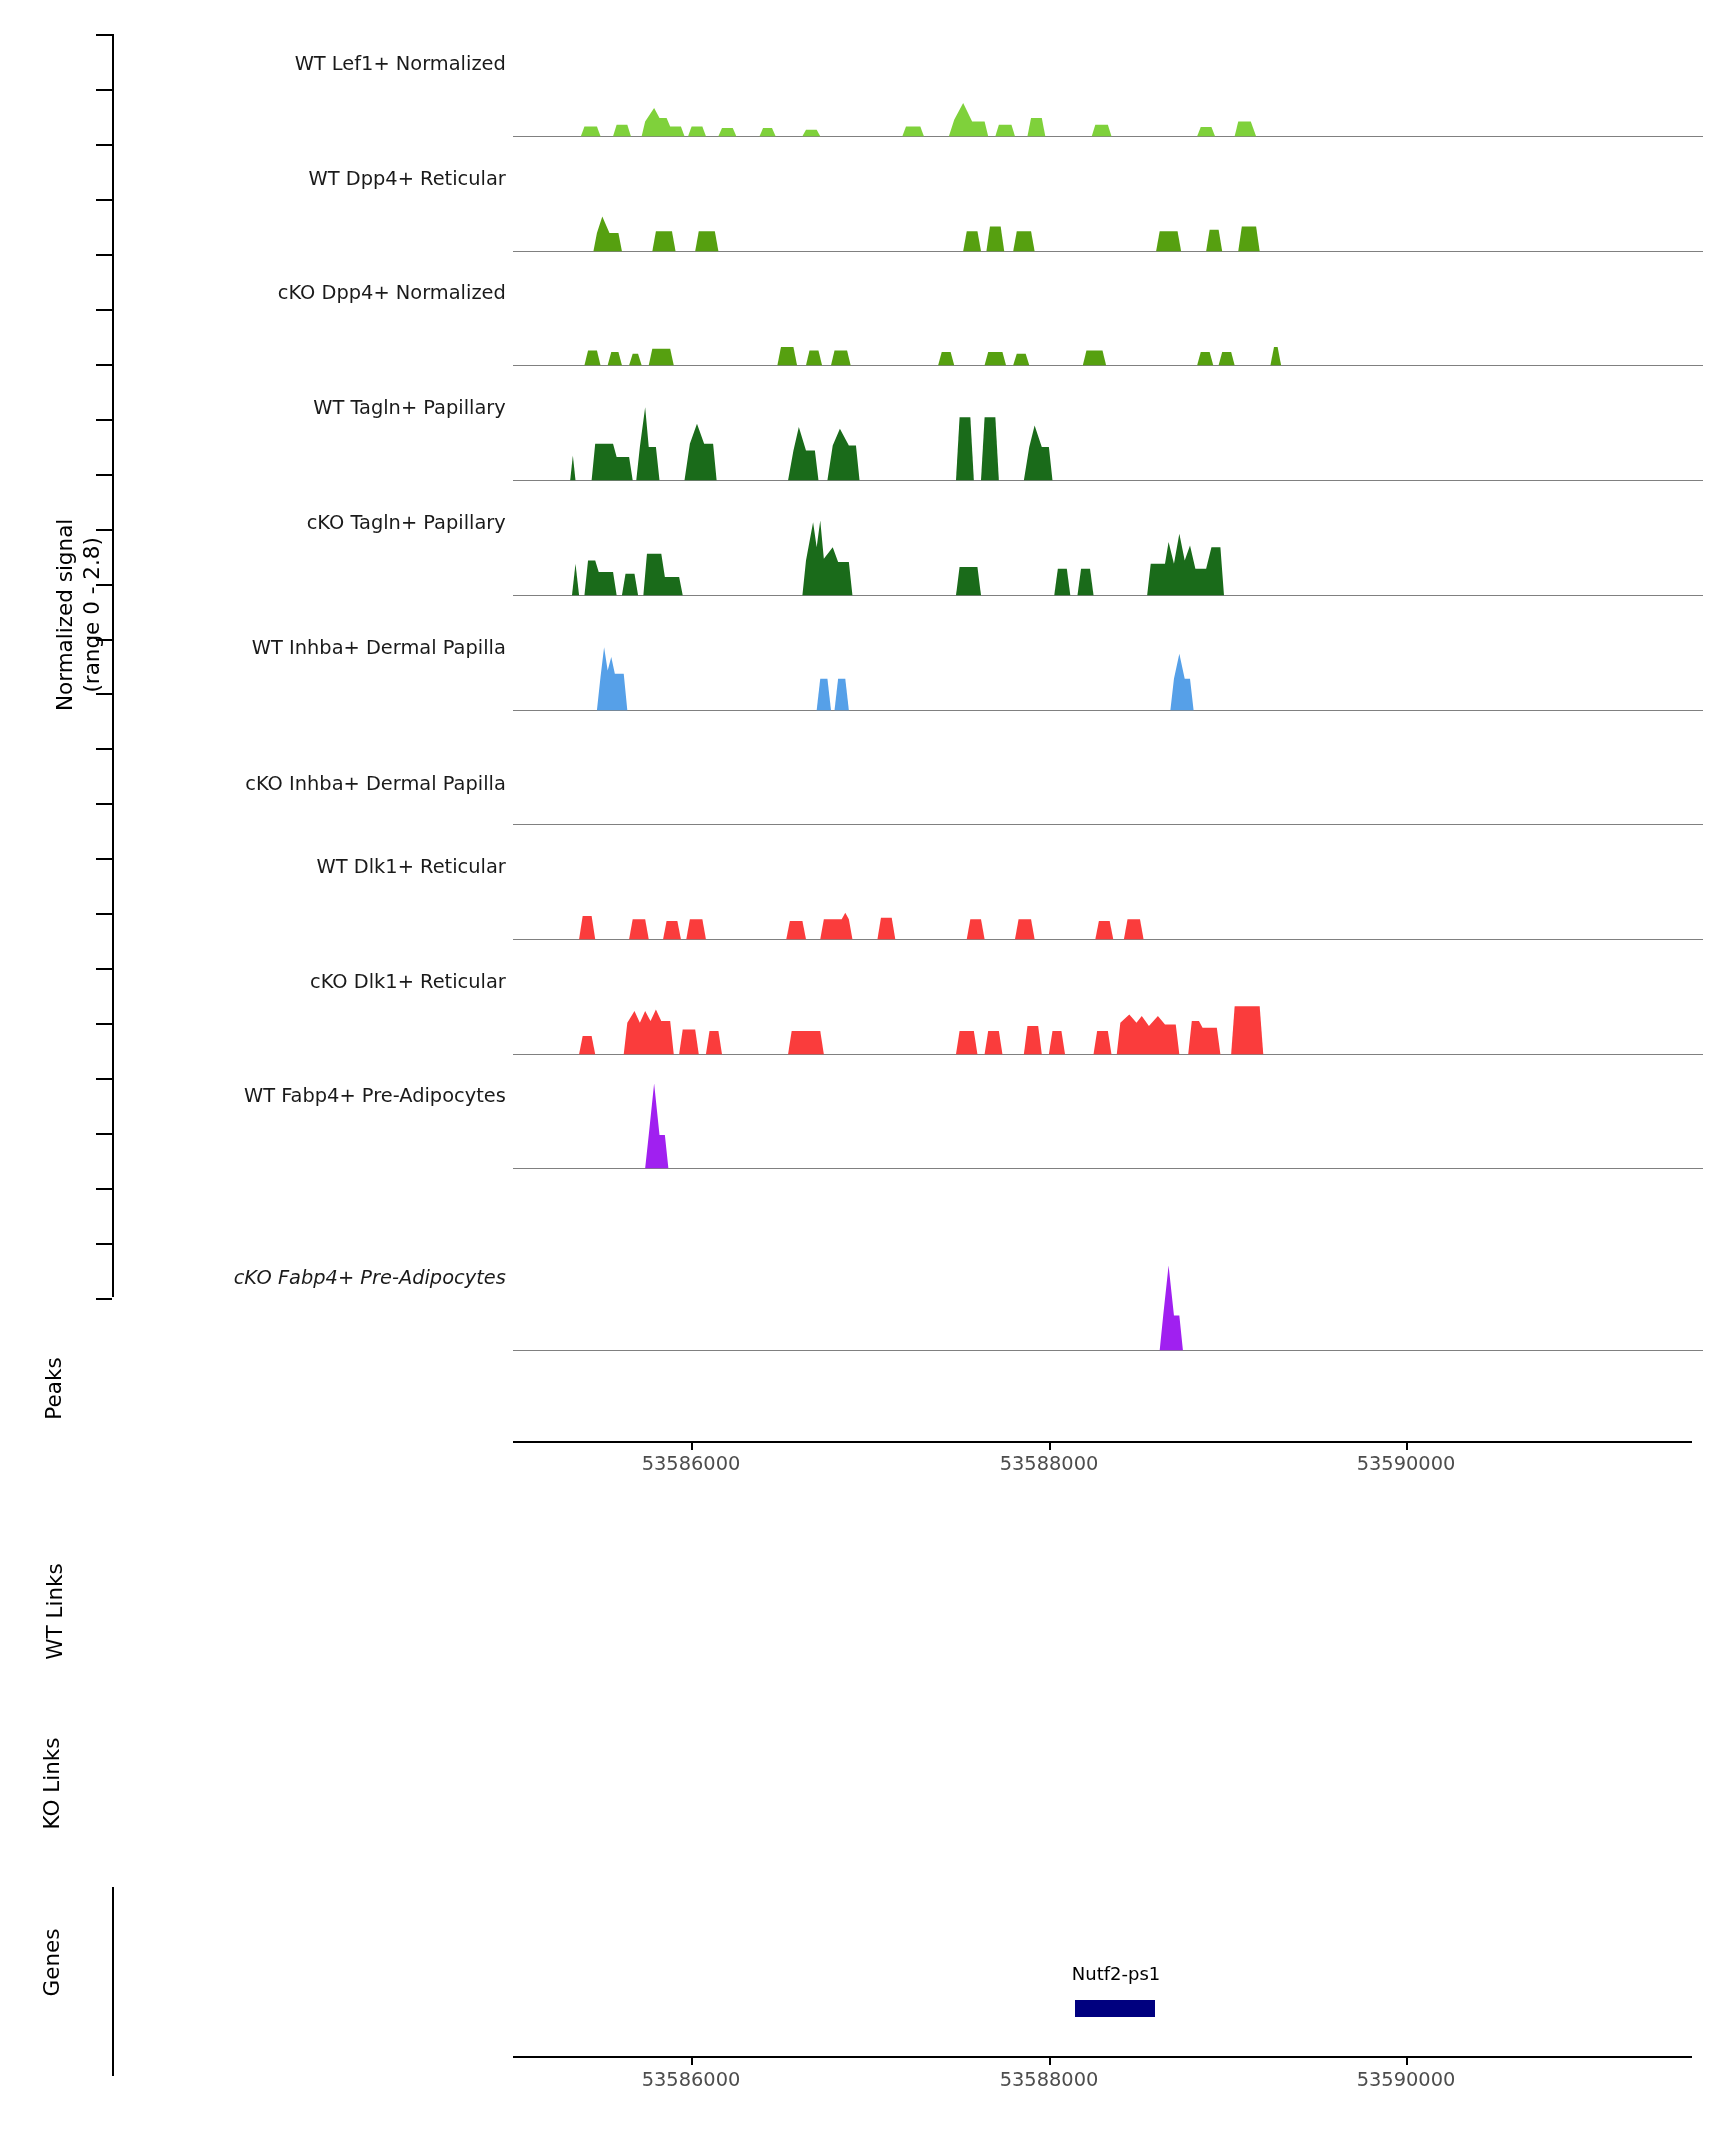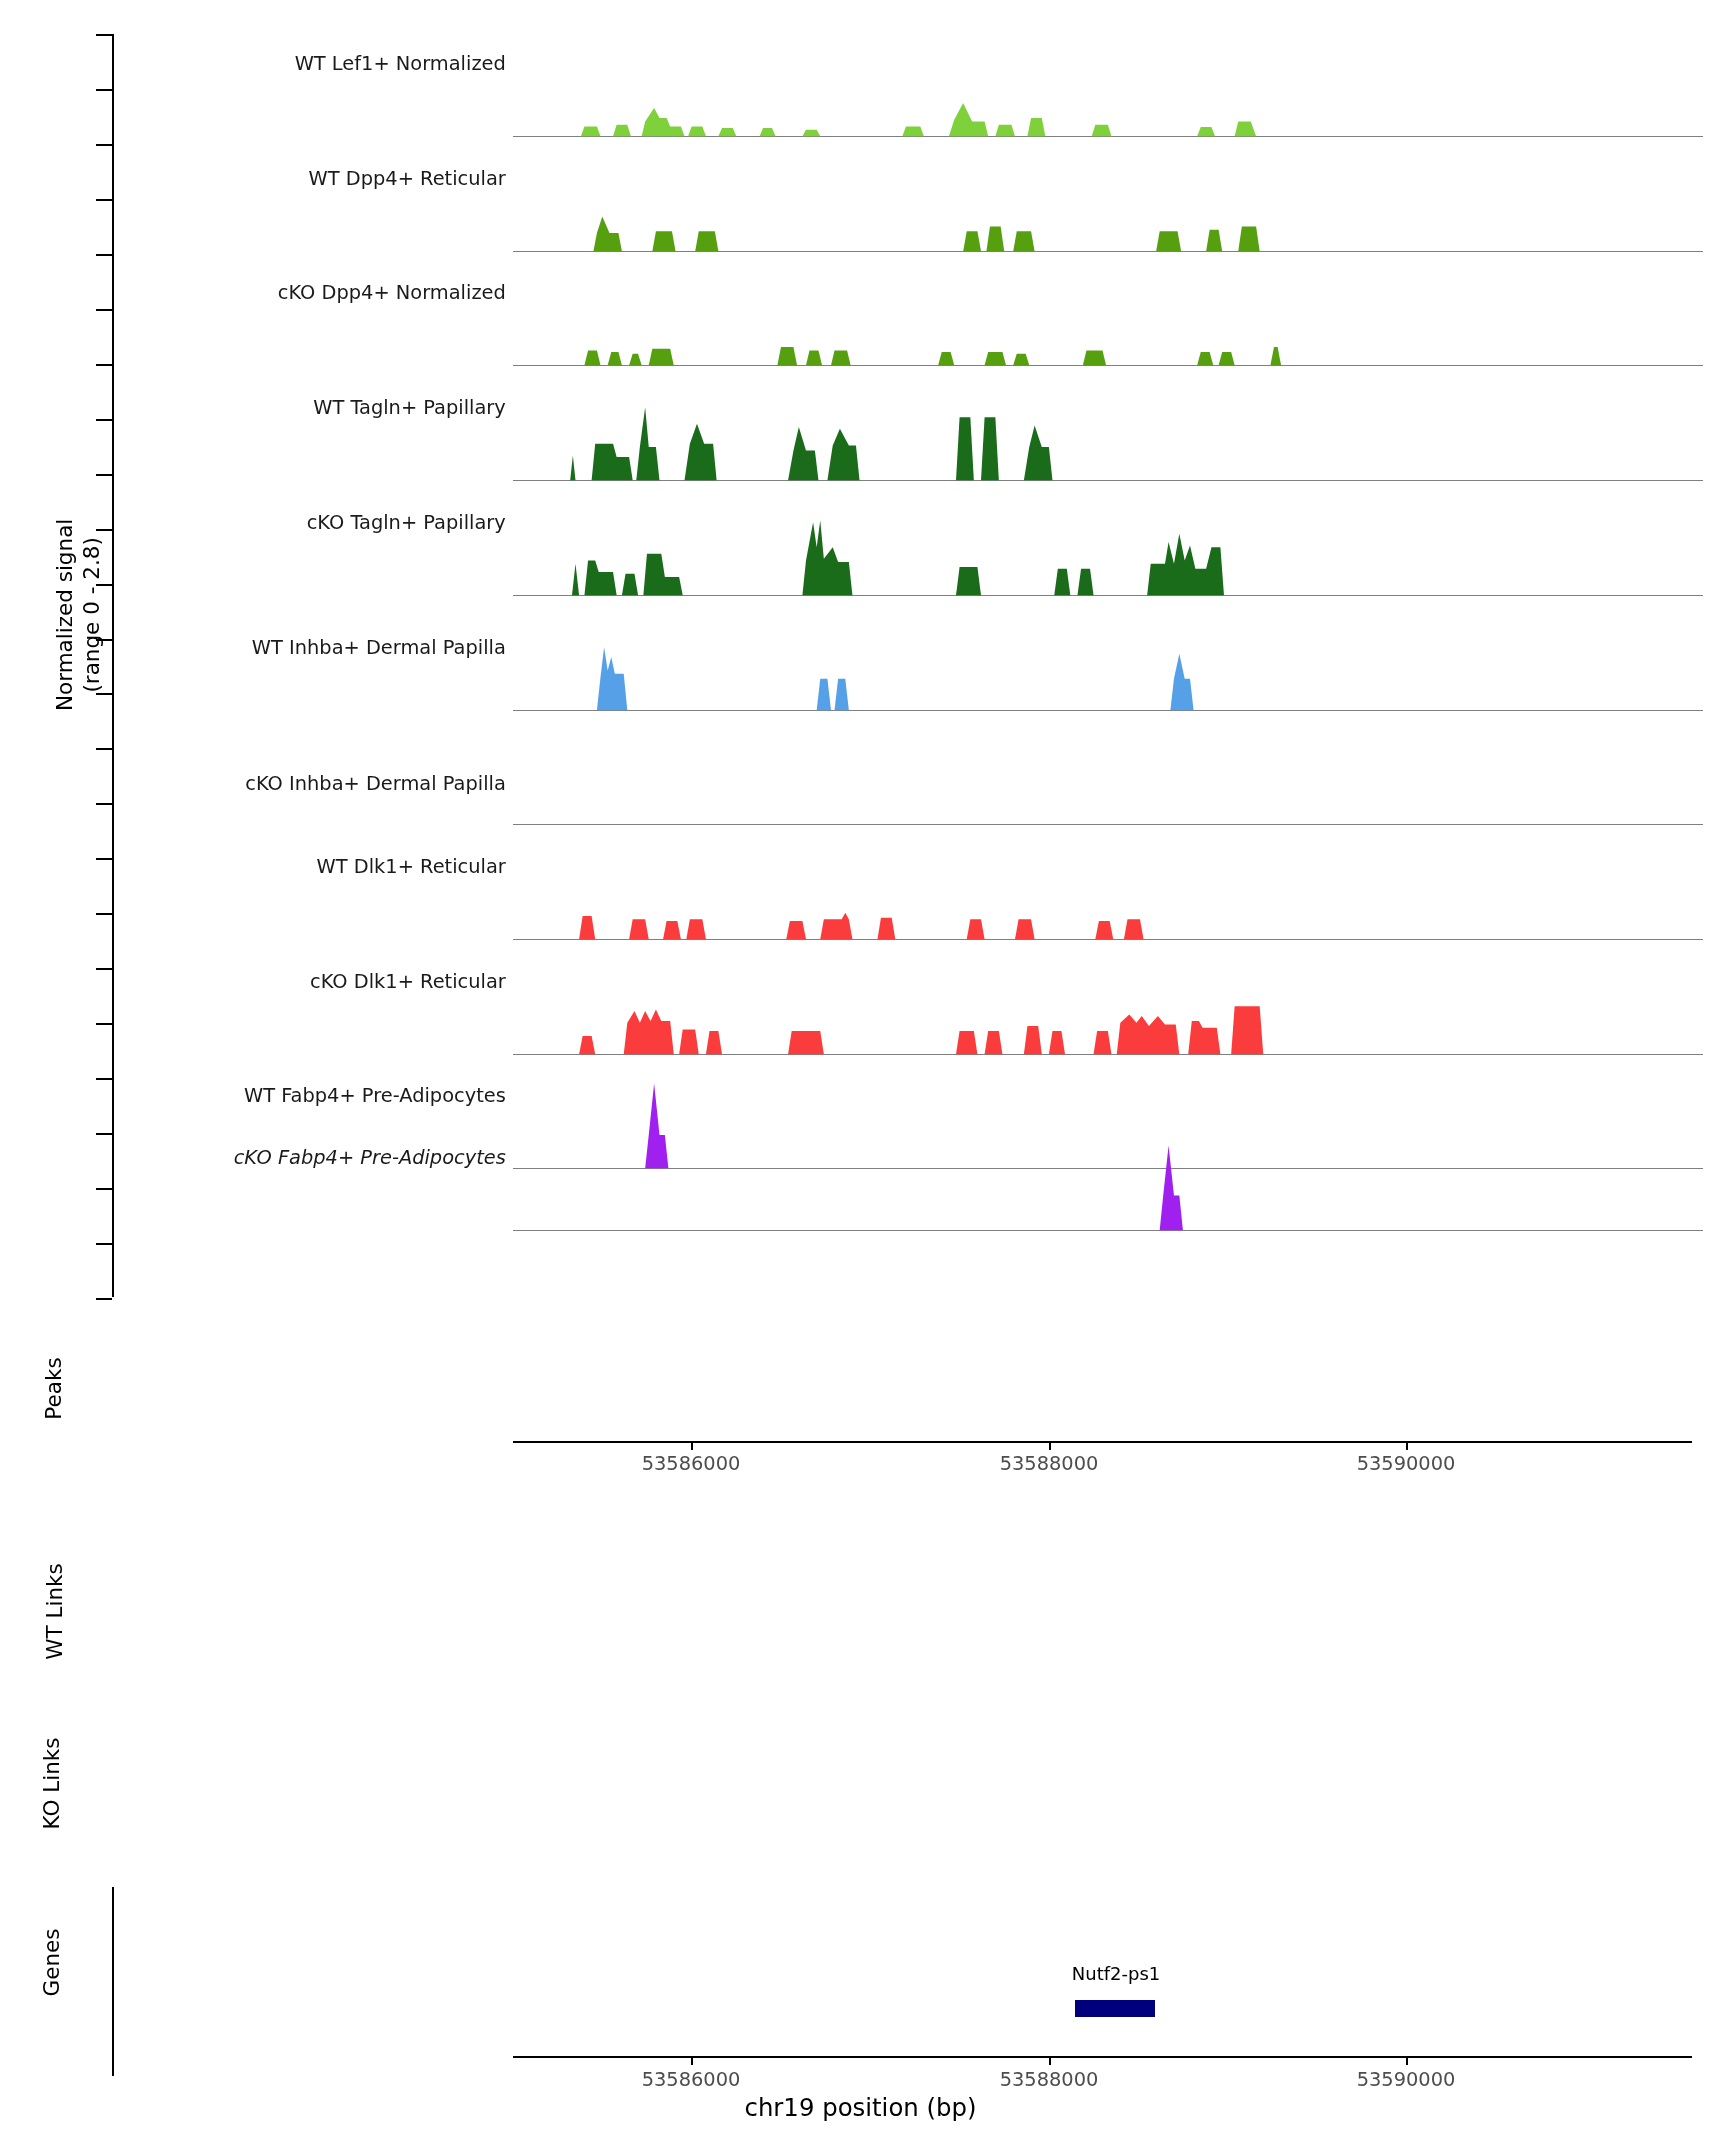--- a/index.html
+++ b/index.html
@@ -278,21 +278,21 @@
           <polygon points="1002.0,130 1002.0,130.0 1006.9,62.7 1041.8,62.7 1046.8,130.0 1046.8,130" fill="#fa3c3c"></polygon>
         </svg>
       </div>
       <div class="track" style="left: 513px; top: 1075px; height: 96px;">
         <div class="track-label" style="position: absolute; left: -7.2px; transform: translateX(-100%); top: 8.6px; right: auto;">WT Fabp4+ Pre-Adipocytes</div>
         <div class="track-baseline" style="top: 93px;"></div>
         <svg class="track-svg" width="1179" height="95" viewBox="0 0 1645 132">
           <polygon points="184.4,130 184.4,130.0 189.4,83.6 196.9,11.6 204.4,83.6 211.9,83.6 216.8,130.0 216.8,130" fill="#a020f0"></polygon>
         </svg>
       </div>
-      <div class="track" style="left: 513px; top: 1137px; height: 96px; font-style: italic;">
+      <div class="track" style="left: 513px; top: 1257px; height: 96px; font-style: italic;">
         <div class="track-label" style="position: absolute; left: -7.2px; transform: translateX(-100%); top: 8.6px; right: auto;">cKO Fabp4+ Pre-Adipocytes</div>
         <div class="track-baseline" style="top: 93px;"></div>
         <svg class="track-svg" width="1179" height="95" viewBox="0 0 1645 132">
           <polygon points="902.3,130 902.3,130.0 907.2,81.3 914.7,11.6 922.2,81.3 929.7,81.3 934.7,130.0 934.7,130" fill="#a020f0"></polygon>
         </svg>
       </div>
     </div>
 
   <div class="section-label" style="left:21.5px; top:1376px; transform:rotate(-90deg);">Peaks</div>
 
@@ -322,21 +322,20 @@
   <div id="axis-bottom" style="position: absolute; left: 0px; top: 0px; width: 1721px; height: 57px;">
       <div class="gaxis-line" style="left: 513px; width: 1179px; top: 2056px;"></div>
       <div class="gaxis-tick" style="left: 691px; top: 2058px;"></div>
       <div class="gaxis-ticklabel" style="left: 691px; top: 2068px;">53586000</div>
       <div class="gaxis-tick" style="left: 1049px; top: 2058px;"></div>
       <div class="gaxis-ticklabel" style="left: 1049px; top: 2068px;">53588000</div>
       <div class="gaxis-tick" style="left: 1406px; top: 2058px;"></div>
       <div class="gaxis-ticklabel" style="left: 1406px; top: 2068px;">53590000</div>
     </div>
 
-  <div class="gaxis-title" style="top:2093px;">chr19 position (bp)</div>
 
 <div class="axis-tick" style="top: 34px;"></div>
     <div class="axis-tick" style="top: 89px;"></div>
     <div class="axis-tick" style="top: 144px;"></div>
     <div class="axis-tick" style="top: 199px;"></div>
     <div class="axis-tick" style="top: 254px;"></div>
     <div class="axis-tick" style="top: 309px;"></div>
     <div class="axis-tick" style="top: 364px;"></div>
     <div class="axis-tick" style="top: 419px;"></div>
     <div class="axis-tick" style="top: 474px;"></div>

